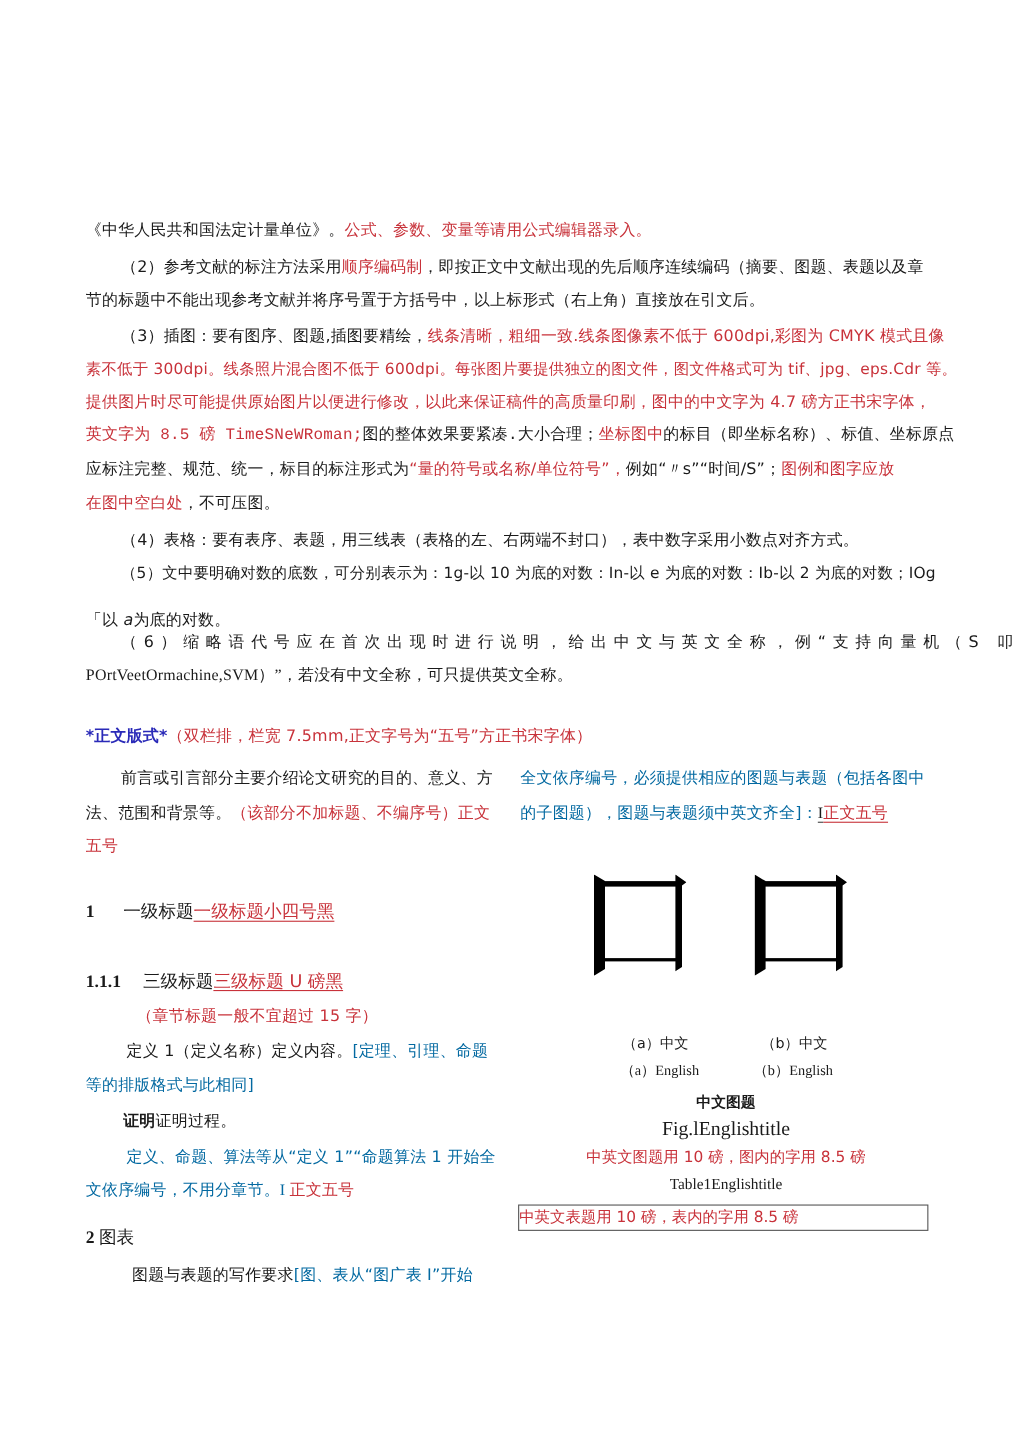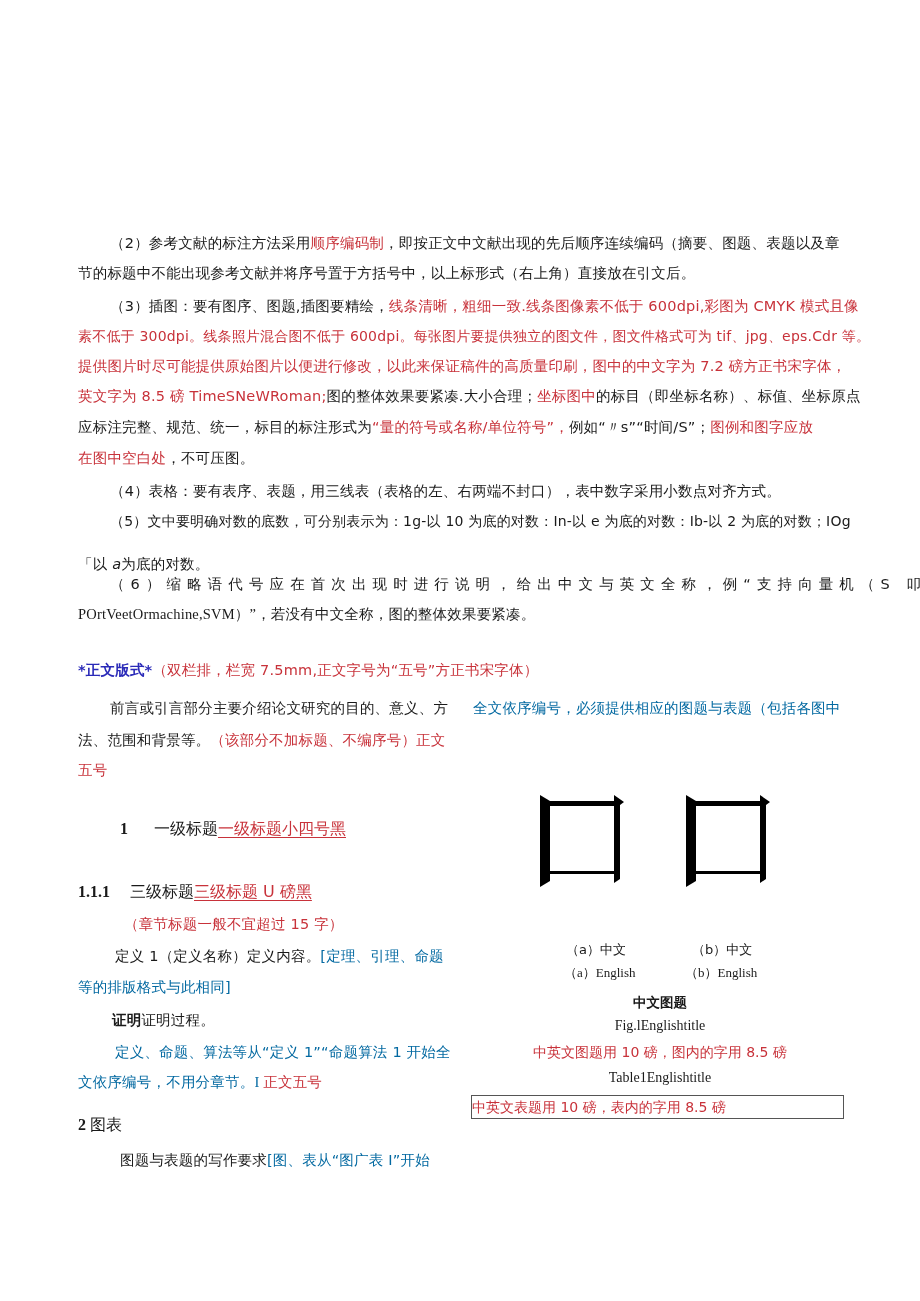--- a/index.html
+++ b/index.html
@@ -35,64 +35,67 @@
     position: absolute; left: 471px; top: 1095px; width: 373px; height: 24px;
     border: 1px solid #555; box-sizing: border-box;
     font-size: 14px; line-height: 22px; text-align: left; color: #c8323a;
   }
 </style>
 </head>
 <body>
 
 <div class="page">
 
+  <div class="line" style="top:200px;">
+    <span>《中华人民共和国法定计量单位》。</span><span class="red">公式、参数、变量等请用公式编辑器录入。</span>
+  </div>
 
   <div class="line" style="top:233px; left:110px;">
     <span>（2）参考文献的标注方法采用</span><span class="red">顺序编码制</span><span>，即按正文中文献出现的先后顺序连续编码（摘要、图题、表题以及章</span>
   </div>
   <div class="line" style="top:263px;">节的标题中不能出现参考文献并将序号置于方括号中，以上标形式（右上角）直接放在引文后。</div>
 
   <div class="line" style="top:296px; left:110px;">
     <span>（3）插图：要有图序、图题,插图要精绘，</span><span class="red">线条清晰，粗细一致.线条图像素不低于 600dpi,彩图为 CMYK 模式且像</span>
   </div>
   <div class="line red" style="top:326px; font-size:14px;">素不低于 300dpi。线条照片混合图不低于 600dpi。每张图片要提供独立的图文件，图文件格式可为 tif、jpg、eps.Cdr 等。</div>
-  <div class="line red" style="top:356px;">提供图片时尽可能提供原始图片以便进行修改，以此来保证稿件的高质量印刷，图中的中文字为 7.2 磅方正书宋字体，</div>
-  <div class="line" style="top:386px;">
+  <div class="line red" style="top:356px;">提供图片时尽可能提供原始图片以便进行修改，以此来保证稿件的高质量印刷，图中的中文字为 4.7 磅方正书宋字体，</div>
+  <div class="line" style="top:386px;font-family:Liberation Mono, monospace;">
     <span class="red">英文字为 8.5 磅 TimeSNeWRoman;</span><span>图的整体效果要紧凑.大小合理；</span><span class="red">坐标图中</span><span>的标目（即坐标名称）、标值、坐标原点</span>
   </div>
   <div class="line" style="top:417px;">
     <span>应标注完整、规范、统一，标目的标注形式为</span><span class="red">“量的符号或名称/单位符号”，</span><span>例如“〃s”“时间/S”；</span><span class="red">图例和图字应放</span>
   </div>
   <div class="line" style="top:448px;">
     <span class="red">在图中空白处</span><span>，不可压图。</span>
   </div>
 
   <div class="line" style="top:481px; left:110px;">（4）表格：要有表序、表题，用三线表（表格的左、右两端不封口），表中数字采用小数点对齐方式。</div>
 
   <div class="line" style="top:511px; left:110px; font-size:14px;">（5）文中要明确对数的底数，可分别表示为：1g-以 10 为底的对数：In-以 e 为底的对数：Ib-以 2 为底的对数；IOg</div>
   <div class="line" style="top:541px;margin-top:13px;">
     <span>「以 </span><span style="font-style:italic;">a</span><span>为底的对数。</span>
   </div>
 
   <div class="line wide" style="top:574px; left:110px;">（6）缩略语代号应在首次出现时进行说明，给出中文与英文全称，例“支持向量机（S 叩</div>
   <div class="line" style="top:604px;">
-    <span class="serif">POrtVeetOrmachine,SVM）”</span><span>，若没有中文全称，图的整体效果要紧凑。</span>
+    <span class="serif">POrtVeetOrmachine,SVM）”</span><span>，若没有中文全称，可只提供英文全称。</span>
   </div>
 
   <div class="line" style="top:660px;">
     <span class="dblue">*正文版式*</span><span class="red">（双栏排，栏宽 7.5mm,正文字号为“五号”方正书宋字体）</span>
   </div>
 
   <div class="line" style="top:730px;">
     <span>法、范围和背景等。</span><span class="red">（该部分不加标题、不编序号）正文</span>
   </div>
   <div class="line" style="top:698px; left:110px;">前言或引言部分主要介绍论文研究的目的、意义、方</div>
   <div class="line red" style="top:760px;">五号</div>
 
-  <div class="heading" style="top:818px; left:78px;margin-left:42px;">
+  <div class="heading" style="top:818px; left:78px;">
     <span class="num" style="width:34px;">1</span><span>一级标题</span><span class="red uline">一级标题小四号黑</span>
   </div>
   <div class="heading" style="top:881px; left:78px;">
     <span class="num" style="width:52px;">1.1.1</span><span>三级标题</span><span class="red uline">三级标题 U 磅黑</span>
   </div>
   <div class="line red" style="top:914px; left:124px;">（章节标题一般不宜超过 15 字）</div>
 
   <div class="line" style="top:946px; left:115px;">
     <span>定义 1（定义名称）定义内容。</span><span class="blue">[定理、引理、命题</span>
   </div>
@@ -108,20 +111,23 @@
   </div>
 
   <div class="heading" style="top:1114px; left:78px;">
     <span class="num" style="margin-right:4px;">2</span><span>图表</span>
   </div>
   <div class="line" style="top:1150px; left:120px;">
     <span>图题与表题的写作要求</span><span class="blue">[图、表从“图广表 I”开始</span>
   </div>
 
   <div class="line blue" style="top:698px; left:473px;">全文依序编号，必须提供相应的图题与表题（包括各图中</div>
+  <div class="line" style="top:730px; left:473px;">
+    <span class="blue">的子图题），图题与表题须中英文齐全]：</span><span class="serif uline-k">I</span><span class="red uline">正文五号</span>
+  </div>
 
   <div class="glyph-box" style="left:540px; top:795px;">
     <svg viewBox="0 0 84 92">
       <polygon points="0,0 10,6 10,86 0,92" fill="#000"></polygon>
       <rect x="8" y="6" width="68" height="5" fill="#000"></rect>
       <polygon points="74,0 84,7 80,10 80,84 74,88" fill="#000"></polygon>
       <rect x="8" y="76" width="68" height="3" fill="#000"></rect>
     </svg>
   </div>
   <div class="glyph-box" style="left:686px; top:795px;">
@@ -132,19 +138,19 @@
       <rect x="8" y="76" width="68" height="3" fill="#000"></rect>
     </svg>
   </div>
 
   <div class="caption" style="left:566px; top:941px;">（a）中文</div>
   <div class="caption" style="left:692px; top:941px;">（b）中文</div>
   <div class="caption serif" style="left:564px; top:964px;">（a）English</div>
   <div class="caption serif" style="left:685px; top:964px;">（b）English</div>
 
   <div class="caption bold" style="left:470px; width:380px; top:993px; font-size:13.5px;">中文图题</div>
-  <div class="caption serif" style="left:470px; width:380px; top:1017px; font-size:14px;">Fig.lEnglishtitle</div>
+  <div class="caption serif" style="left:470px; width:380px; top:1017px; font-size:18px;">Fig.lEnglishtitle</div>
   <div class="caption red" style="left:470px; width:380px; top:1043px; font-size:14px;">中英文图题用 10 磅，图内的字用 8.5 磅</div>
   <div class="caption serif" style="left:470px; width:380px; top:1069px; font-size:14px;">Table1Englishtitle</div>
 
   <div class="table-box">中英文表题用 10 磅，表内的字用 8.5 磅</div>
 
 </div>
 
 </body></html>

